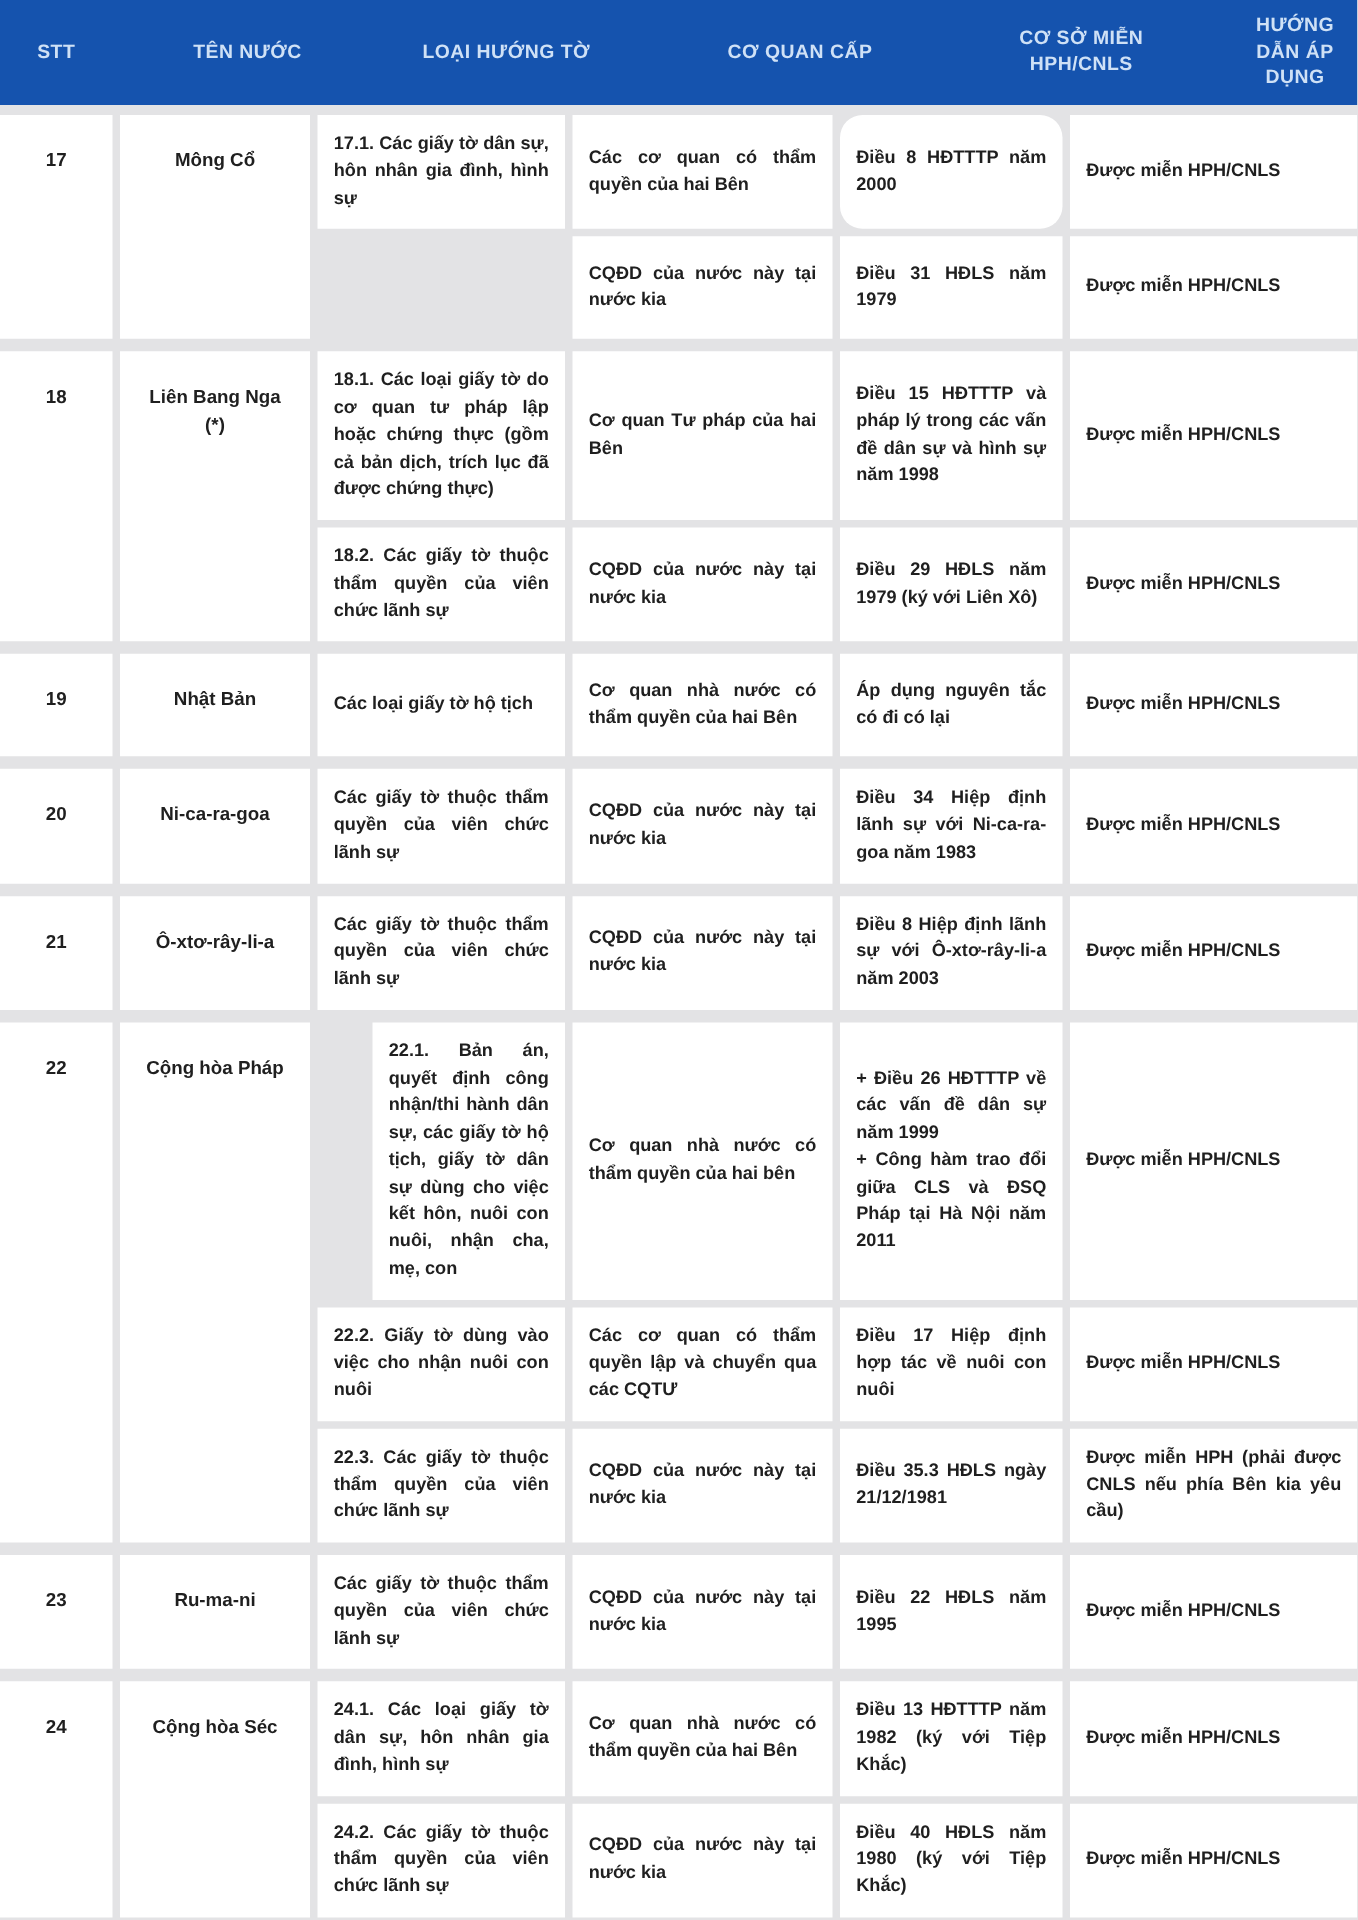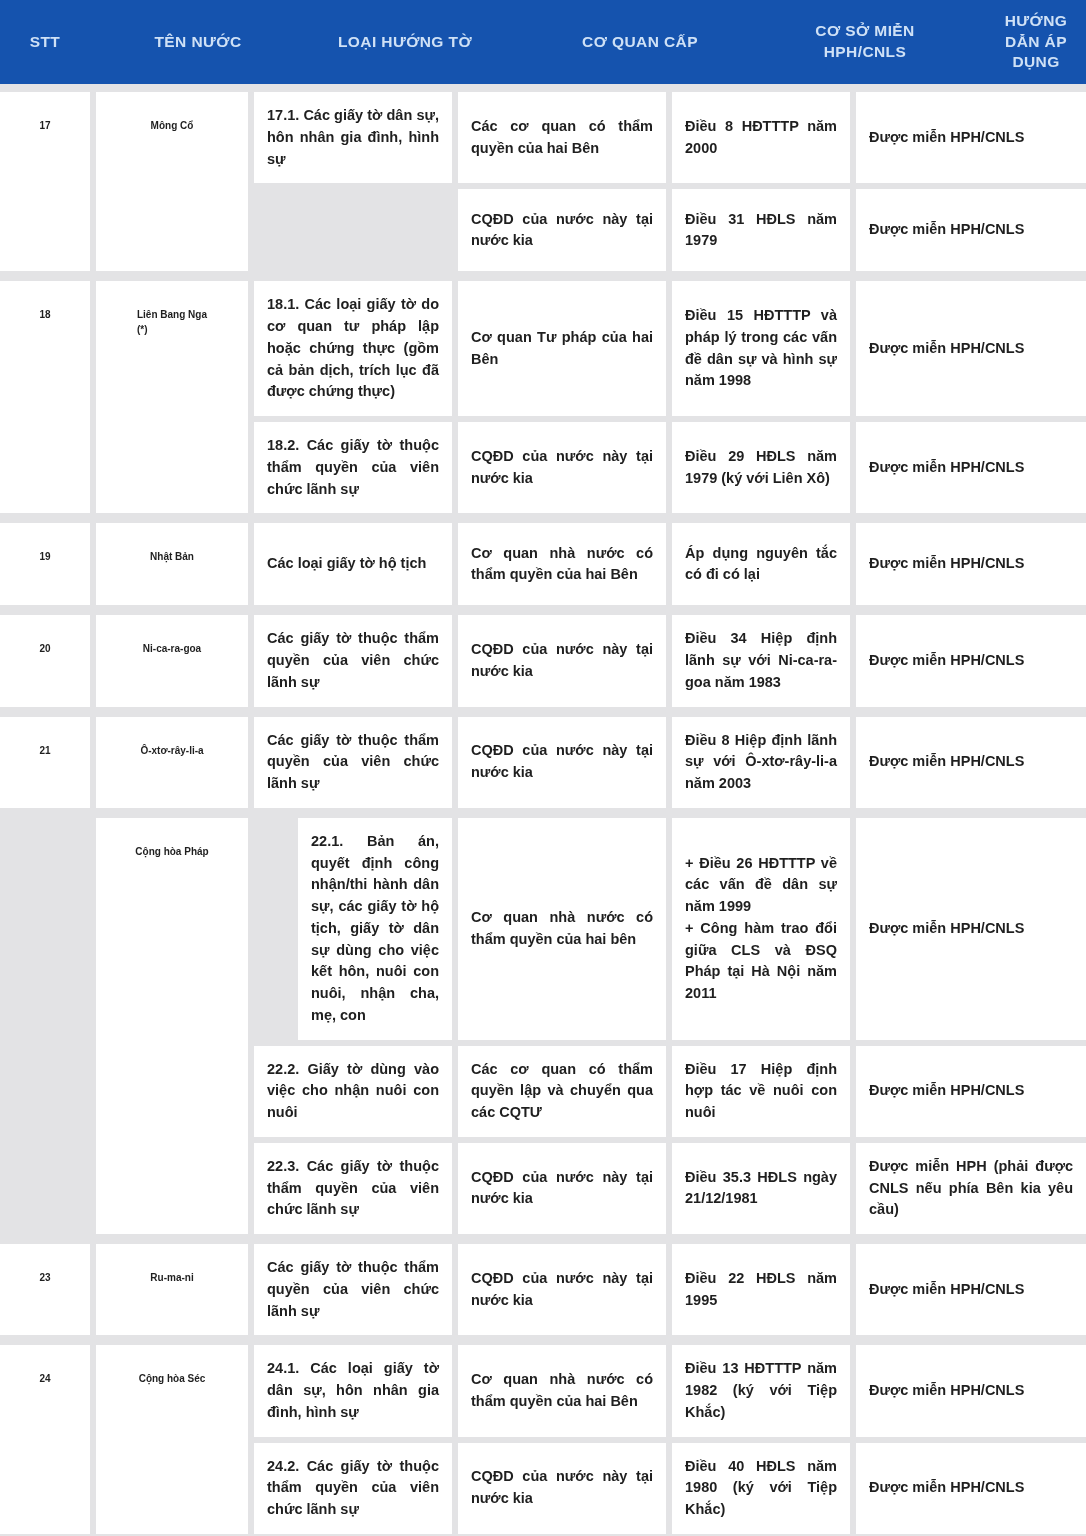--- a/index.html
+++ b/index.html
@@ -56,22 +56,23 @@
     font-size:14.5px;
     line-height:1.5;
     padding:13px 13px;
     box-sizing:border-box;
     min-height:82px;
   }
   .cell-head{
     display:flex;
     justify-content:center;
     padding-top:26px;
+    text-align:center;
     white-space:pre-line;
-    font-size:10px;
+    font-size:15px;
   }
   .cell-data{
     display:flex;
     align-items:center;
   }
   .cell-data > div{
     text-align:justify;
     white-space:pre-line;
     width:100%;
   }
@@ -94,21 +95,21 @@
   <div class="tbody">
       <div class="group">
         <div class="cell cell-head" style="grid-area: 1 / 1 / span 2;">17</div>
         <div class="cell cell-head" style="grid-area: 1 / 2 / span 2;">Mông Cổ</div>
         <div class="cell cell-data" style="grid-area: 1 / 3;">
           <div>17.1. Các giấy tờ dân sự, hôn nhân gia đình, hình sự</div>
         </div>
         <div class="cell cell-data" style="grid-area: 1 / 4;">
           <div>Các cơ quan có thẩm quyền của hai Bên</div>
         </div>
-        <div class="cell cell-data" style="grid-area: 1 / 5;">
+        <div class="cell cell-data" style="grid-area: 1 / 5; border-radius: 18px;">
           <div>Điều 8 HĐTTTP năm 2000</div>
         </div>
         <div class="cell cell-data" style="grid-area: 1 / 6;">
           <div>Được miễn HPH/CNLS</div>
         </div>
         <div class="cell cell-data" style="grid-area: 2 / 4;">
           <div>CQĐD của nước này tại nước kia</div>
         </div>
         <div class="cell cell-data" style="grid-area: 2 / 5;">
           <div>Điều 31 HĐLS năm 1979</div>
@@ -188,20 +189,21 @@
           <div>CQĐD của nước này tại nước kia</div>
         </div>
         <div class="cell cell-data" style="grid-area: 1 / 5;">
           <div>Điều 8 Hiệp định lãnh sự với Ô-xtơ-rây-li-a năm 2003</div>
         </div>
         <div class="cell cell-data" style="grid-area: 1 / 6;">
           <div>Được miễn HPH/CNLS</div>
         </div>
       </div>
       <div class="group">
+        <div class="cell cell-head" style="grid-area: 1 / 1 / span 3;">22</div>
         <div class="cell cell-head" style="grid-area: 1 / 2 / span 3;">Cộng hòa Pháp</div>
         <div class="cell cell-data" style="grid-area: 1 / 3; margin-left: 44px;">
           <div>22.1. Bản án, quyết định công nhận/thi hành dân sự, các giấy tờ hộ tịch, giấy tờ dân sự dùng cho việc kết hôn, nuôi con nuôi, nhận cha, mẹ, con</div>
         </div>
         <div class="cell cell-data" style="grid-area: 1 / 4;">
           <div>Cơ quan nhà nước có thẩm quyền của hai bên</div>
         </div>
         <div class="cell cell-data" style="grid-area: 1 / 5;">
           <div>+ Điều 26 HĐTTTP về các vấn đề dân sự năm 1999
 + Công hàm trao đổi giữa CLS và ĐSQ Pháp tại Hà Nội năm 2011</div>

